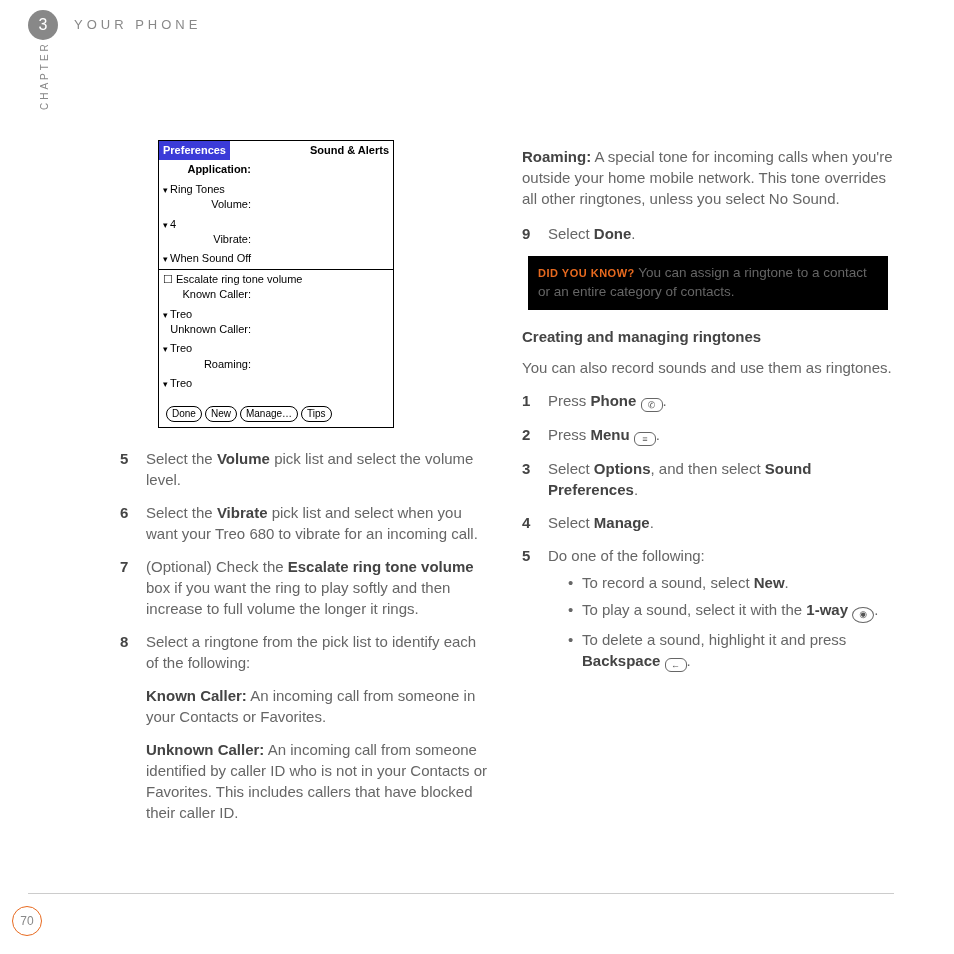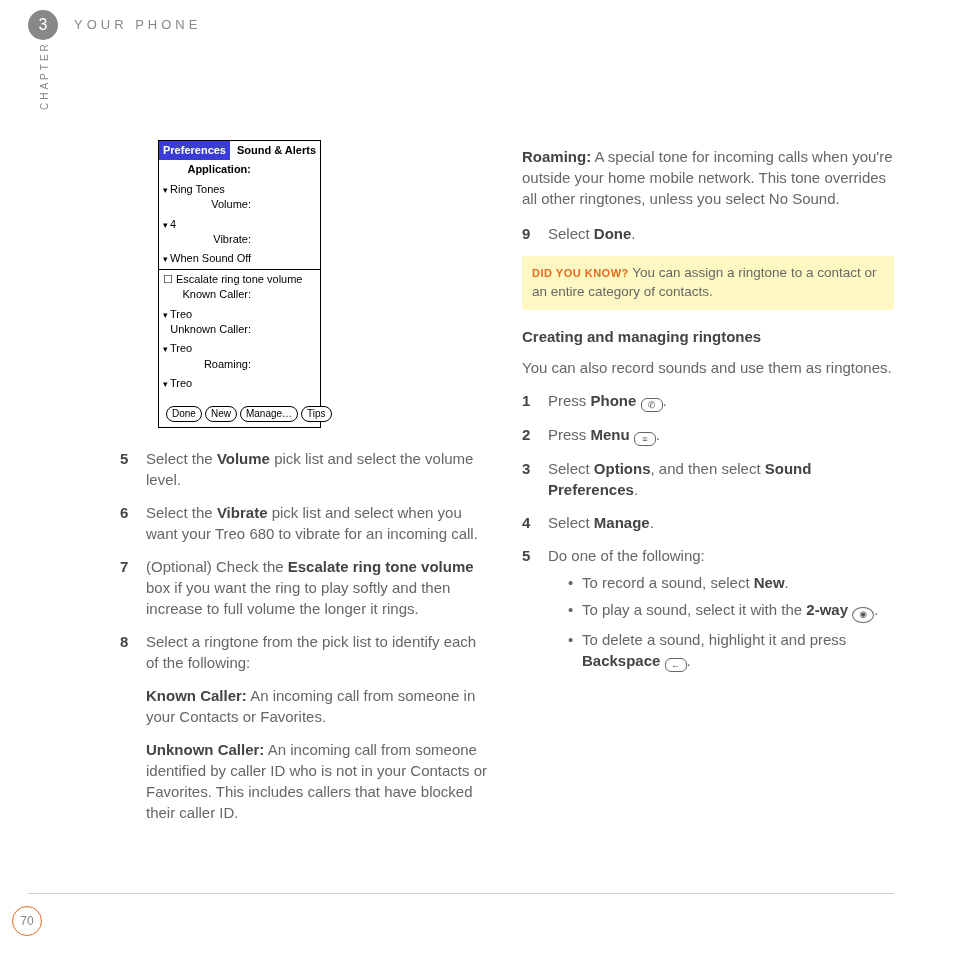--- a/index.html
+++ b/index.html
@@ -30,21 +30,21 @@
   .content {
     position: absolute; top: 140px; left: 120px; right: 60px;
     display: flex; gap: 30px;
   }
   .col { flex: 1; min-width: 0; }
   .col p, .col li { color: #666; }
   b { color: #444; font-weight: 700; }
 
   
   .prefs {
-    width: 163px; border: 1px solid #000; font-size: 11px;
+    width: 236px; border: 1px solid #000; font-size: 11px;
     color: #000; margin-left: 38px; margin-bottom: 20px;
     background: #fff;
   }
   .prefs-title {
     display: flex; font-weight: bold;
   }
   .prefs-title .tab {
     background: #3b3bd8; color: #fff; padding: 2px 4px;
   }
   .prefs-title .cat { flex: 1; text-align: right; padding: 2px 4px; }
@@ -60,22 +60,22 @@
     padding: 0 5px; font-size: 10px; line-height: 14px;
     background: #fff;
   }
 
   ol.steps { list-style: none; }
   ol.steps > li { display: flex; gap: 12px; margin-bottom: 12px; }
   ol.steps > li > .num { font-weight: 700; color: #444; flex: 0 0 14px; }
   ol.steps > li > .body { flex: 1; }
   .sub { margin-top: 6px; }
   .callout {
-    background: #fef9c3; padding: 8px 10px; font-size: 13.5px;
-    margin: 10px 0 16px; color: #666;
+    background: #000000; padding: 8px 10px; font-size: 13.5px;
+    margin: 10px 6px 16px; color: #666;
   }
   .callout .lead { color: #e86a1f; font-weight: 700; font-size: 11px; letter-spacing: 0.5px; }
   h4.sect { font-weight: 700; color: #444; margin-bottom: 10px; font-size: 15px; }
 
   ul.bullets { list-style: none; margin-left: 20px; margin-top: 6px; }
   ul.bullets li { position: relative; padding-left: 14px; margin-bottom: 6px; margin-top: 6px; }
   ul.bullets li::before { content: "•"; position: absolute; left: 0; color: #666; }
 
   .ico {
     display: inline-flex; align-items: center; justify-content: center;
@@ -211,21 +211,21 @@
        <span class="body">Select <b>Options</b>, and then select <b>Sound Preferences</b>.</span>
      </li>
         <li>
        <span class="num">4</span>
        <span class="body">Select <b>Manage</b>.</span>
      </li>
         <li>
        <span class="num">5</span>
        <span class="body">Do one of the following:<ul class="bullets">
               <li>To record a sound, select <b>New</b>.</li>
-              <li>To play a sound, select it with the <b>2-way</b> <span class="ico round">◉</span>.</li>
+              <li>To play a sound, select it with the <b>1-way</b> <span class="ico round">◉</span>.</li>
               <li>To delete a sound, highlight it and press <b>Backspace</b> <span class="ico">←</span>.</li>
             </ul></span>
      </li>
       </ol>
   </div>
 </div>
 
 <div class="rule"></div>
 <div class="footer">70</div>
 

